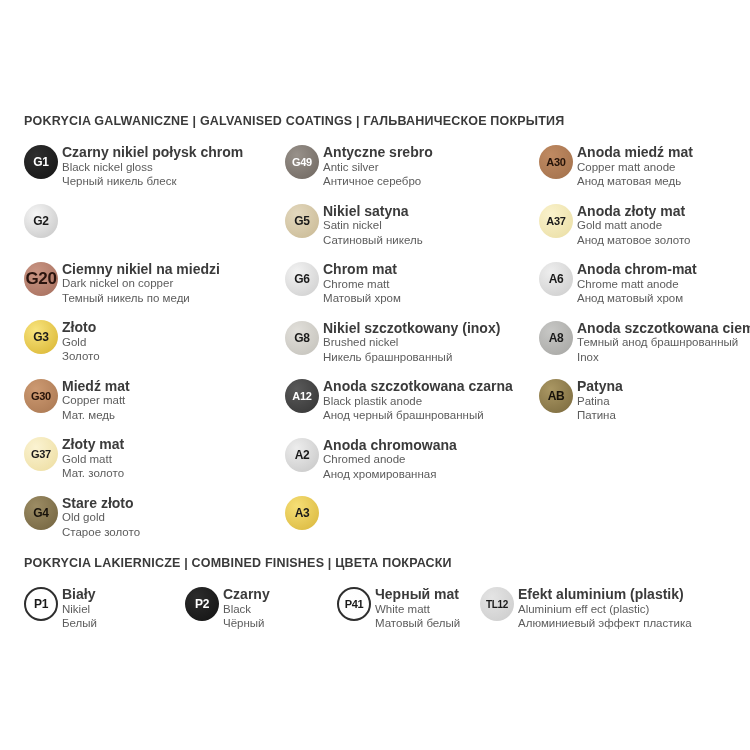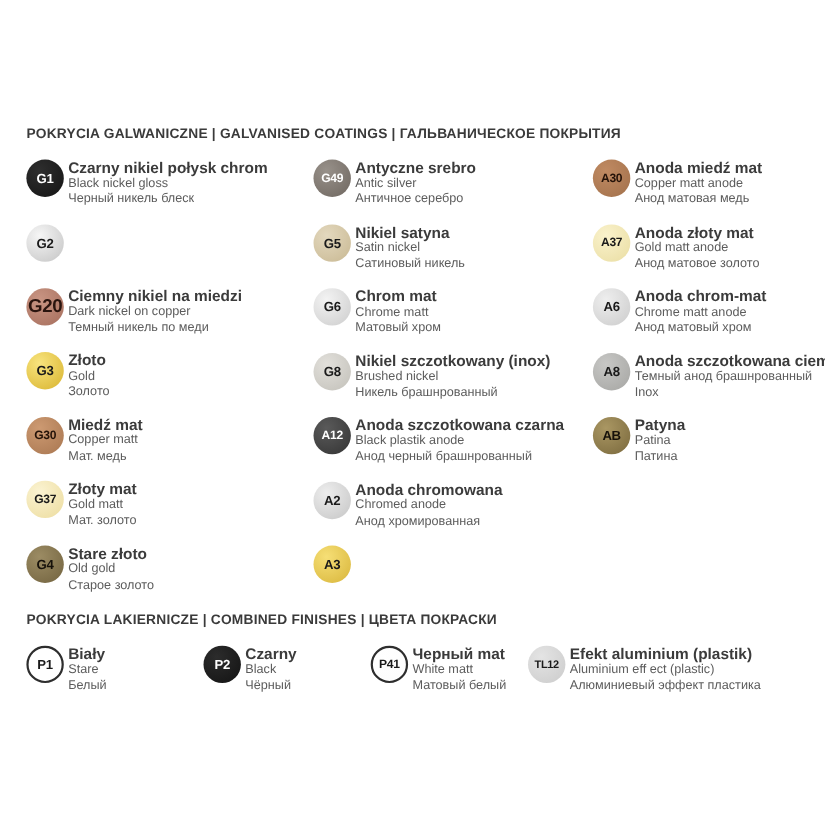--- a/index.html
+++ b/index.html
@@ -176,21 +176,21 @@
         </div>
       </div>
   </section>
   <section class="sec2">
     <h2 class="sec-header">POKRYCIA LAKIERNICZE | COMBINED FINISHES | ЦВЕТА ПОКРАСКИ</h2>
     <div class="lacq-row">
         <div class="item">
     <div class="swatch" style="background: radial-gradient(circle at 35% 30%, rgb(255, 255, 255), rgb(255, 255, 255)); color: rgb(26, 26, 26); border: 2px solid rgb(46, 46, 46);">P1</div>
     <div class="labels">
       <div class="t">Biały</div>
-      <div class="s">Stare</div>
+      <div class="s">Nikiel</div>
       <div class="s">Белый</div>
     </div>
   </div>
         <div class="item">
     <div class="swatch" style="background: radial-gradient(circle at 35% 30%, rgb(44, 44, 44), rgb(18, 18, 18)); color: rgb(255, 255, 255);">P2</div>
     <div class="labels">
       <div class="t">Czarny</div>
       <div class="s">Black</div>
       <div class="s">Чёрный</div>
     </div>

